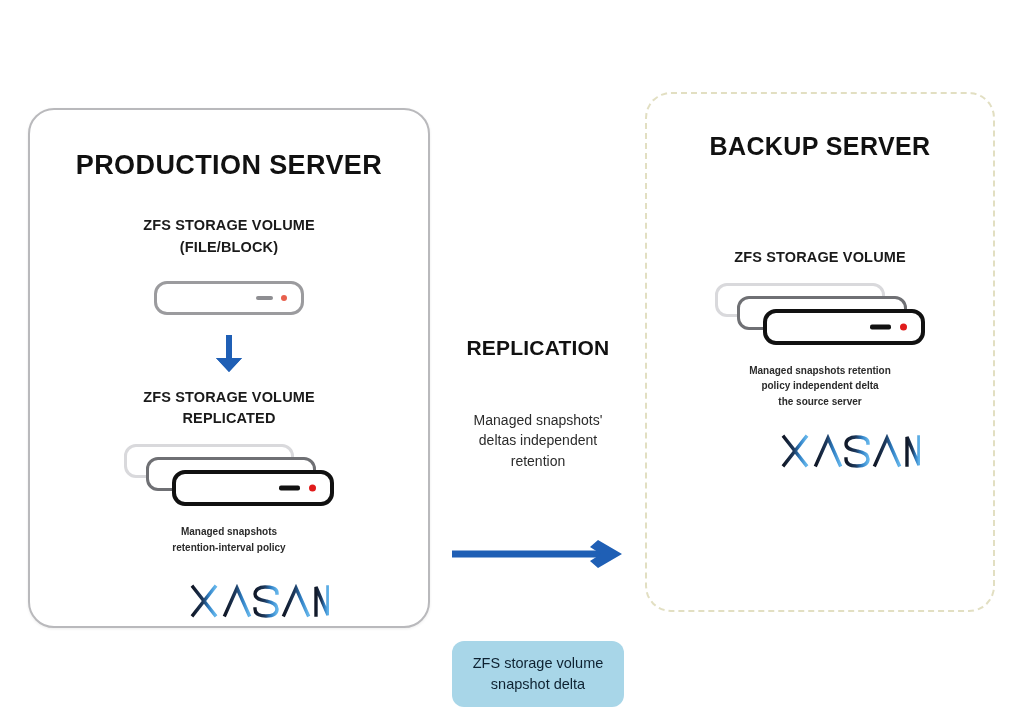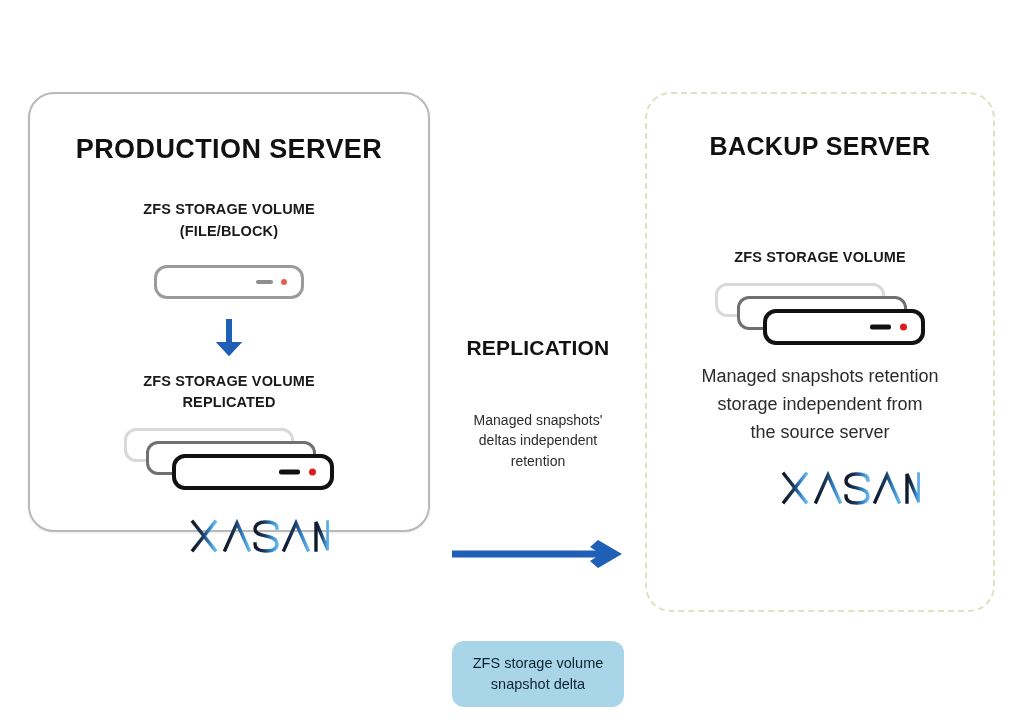--- a/index.html
+++ b/index.html
@@ -26,23 +26,23 @@
     position: absolute;
     box-sizing: border-box;
     background: #ffffff;
     border-radius: 26px;
     display: flex;
     flex-direction: column;
     align-items: center;
   }
   .panel-production {
     left: 28px;
-    top: 92px;
+    top: 108px;
     width: 402px;
-    height: 440px;
+    height: 520px;
     border: 2px solid #b9b9bc;
     box-shadow: 0 1px 3px rgba(0,0,0,0.08);
   }
   .panel-backup {
     left: 645px;
     top: 92px;
     width: 350px;
     height: 520px;
     border: 2px dashed #e2dfc2;
   }
@@ -63,22 +63,22 @@
   
   .section-heading {
     font-size: 14.5px;
     font-weight: 700;
     color: #1a1a1a;
     text-align: center;
     line-height: 1.5;
     letter-spacing: 0.15px;
   }
   .section-caption {
-    font-size: 18px;
-    font-weight: 400;
+    font-size: 10px;
+    font-weight: 700;
     color: #2b2b2b;
     text-align: center;
     line-height: 1.55;
   }
 
   
   .server-single {
     position: relative;
     width: 150px;
     height: 34px;
@@ -266,20 +266,24 @@
 
       <div class="server-stack mt-14">
         <div class="stack-layer stack-back"></div>
         <div class="stack-layer stack-mid"></div>
         <div class="stack-layer stack-front">
           <span class="dash"></span>
           <span class="led"></span>
         </div>
       </div>
 
+      <div class="section-caption mt-18">
+        <span>Managed snapshots</span><br>
+        <span>retention-interval policy</span>
+      </div>
     </div>
 
     <div class="mt-26">
       <svg class="hexasan-logo" width="200" height="42" viewBox="0 0 200 42">
         <defs>
           <linearGradient id="hexGradA" x1="0" y1="0" x2="1" y2="0">
             <stop offset="0%" stop-color="#111827"></stop>
             <stop offset="45%" stop-color="#1d3a5f"></stop>
             <stop offset="72%" stop-color="#2f7fc4"></stop>
             <stop offset="100%" stop-color="#62b4ea"></stop>
@@ -343,21 +347,21 @@
         <div class="stack-layer stack-back"></div>
         <div class="stack-layer stack-mid"></div>
         <div class="stack-layer stack-front">
           <span class="dash"></span>
           <span class="led"></span>
         </div>
       </div>
 
       <div class="section-caption mt-18">
         <span>Managed snapshots retention</span><br>
-        <span>storage independent from</span><br>
+        <span>policy independent delta</span><br>
         <span>the source server</span>
       </div>
     </div>
 
     <div class="mt-22">
       <svg class="hexasan-logo" width="200" height="42" viewBox="0 0 200 42">
         <defs>
           <linearGradient id="hexGradB" x1="0" y1="0" x2="1" y2="0">
             <stop offset="0%" stop-color="#111827"></stop>
             <stop offset="45%" stop-color="#1d3a5f"></stop>

